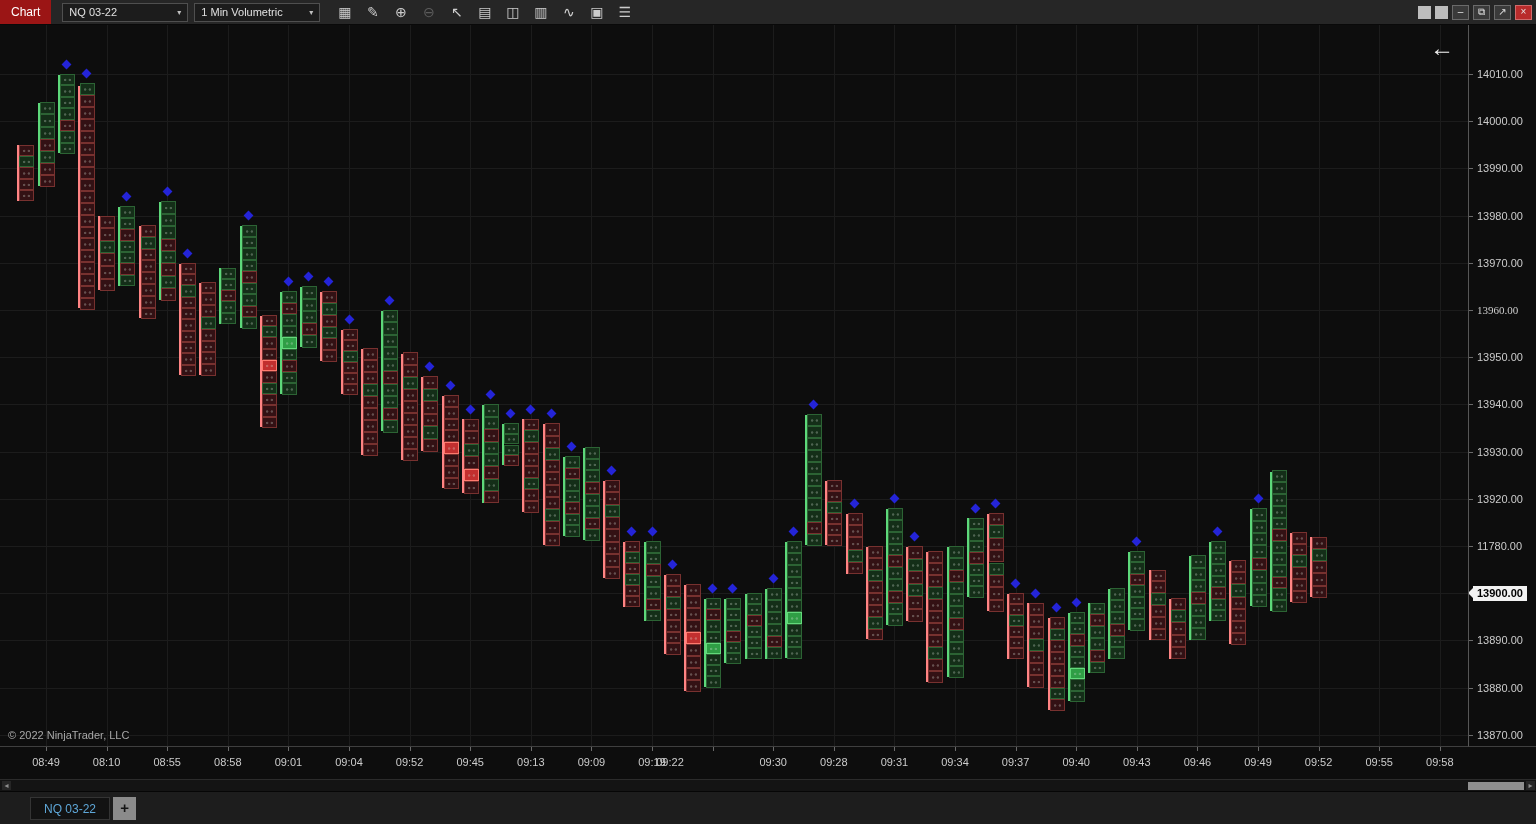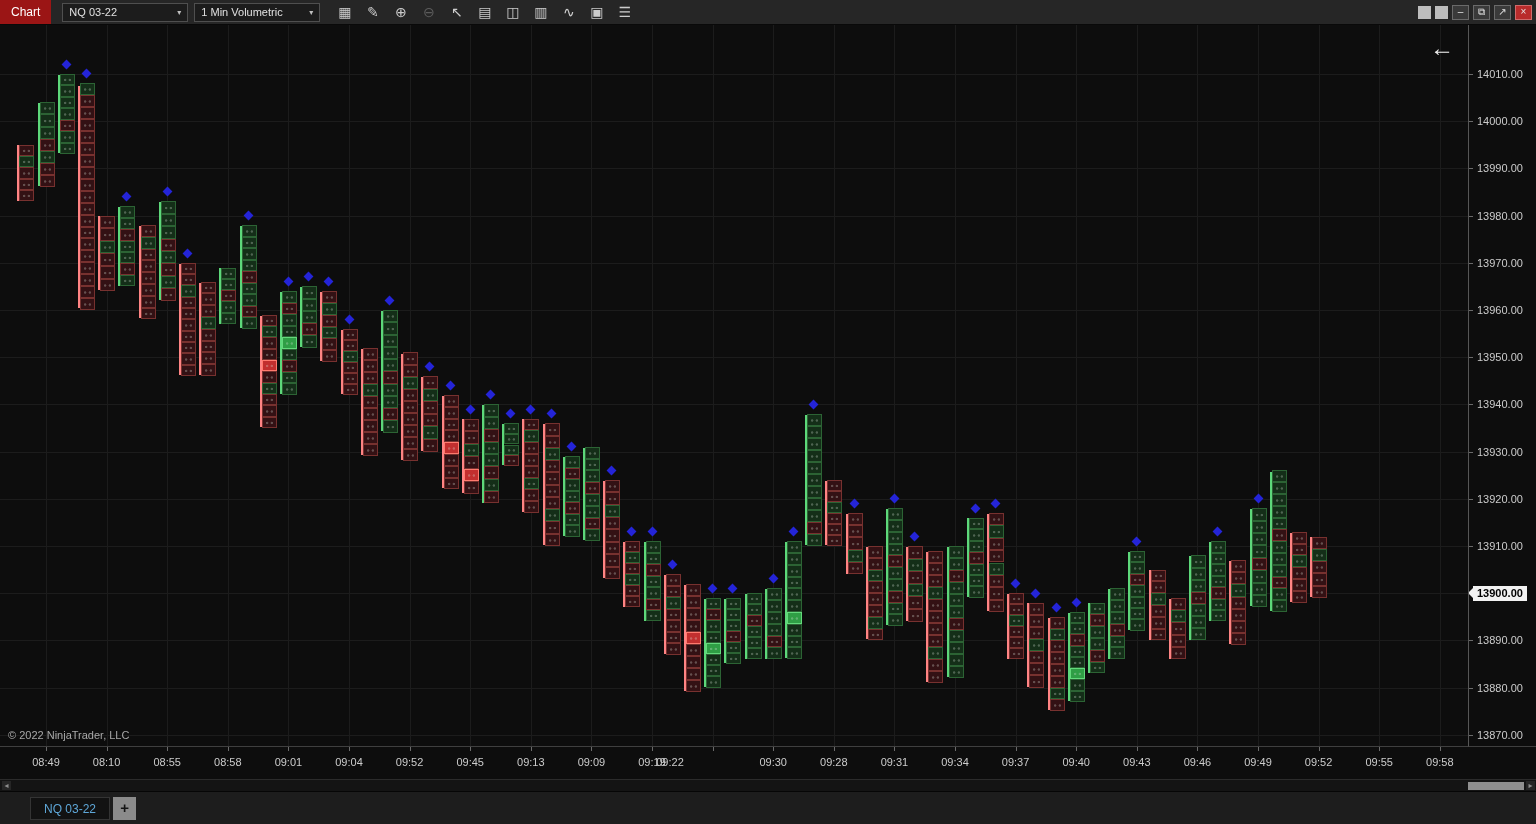--- a/index.html
+++ b/index.html
@@ -889,31 +889,31 @@
         <div class="p-label" style="top: 49px;">14010.00</div>
         <div class="p-tick" style="top: 96.2px;"></div>
         <div class="p-label" style="top: 96.2px;">14000.00</div>
         <div class="p-tick" style="top: 143.4px;"></div>
         <div class="p-label" style="top: 143.4px;">13990.00</div>
         <div class="p-tick" style="top: 190.6px;"></div>
         <div class="p-label" style="top: 190.6px;">13980.00</div>
         <div class="p-tick" style="top: 237.8px;"></div>
         <div class="p-label" style="top: 237.8px;">13970.00</div>
         <div class="p-tick" style="top: 285px;"></div>
-        <div class="p-label" style="top: 285px;">13960.00</div>
+        <div class="p-label" style="top: 285px; font-family: Liberation Serif, serif;">13960.00</div>
         <div class="p-tick" style="top: 332.2px;"></div>
         <div class="p-label" style="top: 332.2px;">13950.00</div>
         <div class="p-tick" style="top: 379.4px;"></div>
         <div class="p-label" style="top: 379.4px;">13940.00</div>
         <div class="p-tick" style="top: 426.6px;"></div>
         <div class="p-label" style="top: 426.6px;">13930.00</div>
         <div class="p-tick" style="top: 473.8px;"></div>
         <div class="p-label" style="top: 473.8px;">13920.00</div>
         <div class="p-tick" style="top: 521px;"></div>
-        <div class="p-label" style="top: 521px;">13910.00</div>
+        <div class="p-label" style="top: 521px;">11780.00</div>
         <div class="p-tick" style="top: 568.2px;"></div>
         <div class="p-label" style="top: 568.2px;">13900.00</div>
         <div class="p-tick" style="top: 615.4px;"></div>
         <div class="p-label" style="top: 615.4px;">13890.00</div>
         <div class="p-tick" style="top: 662.6px;"></div>
         <div class="p-label" style="top: 662.6px;">13880.00</div>
         <div class="p-tick" style="top: 709.8px;"></div>
         <div class="p-label" style="top: 709.8px;">13870.00</div>
       </div>
   </div>

